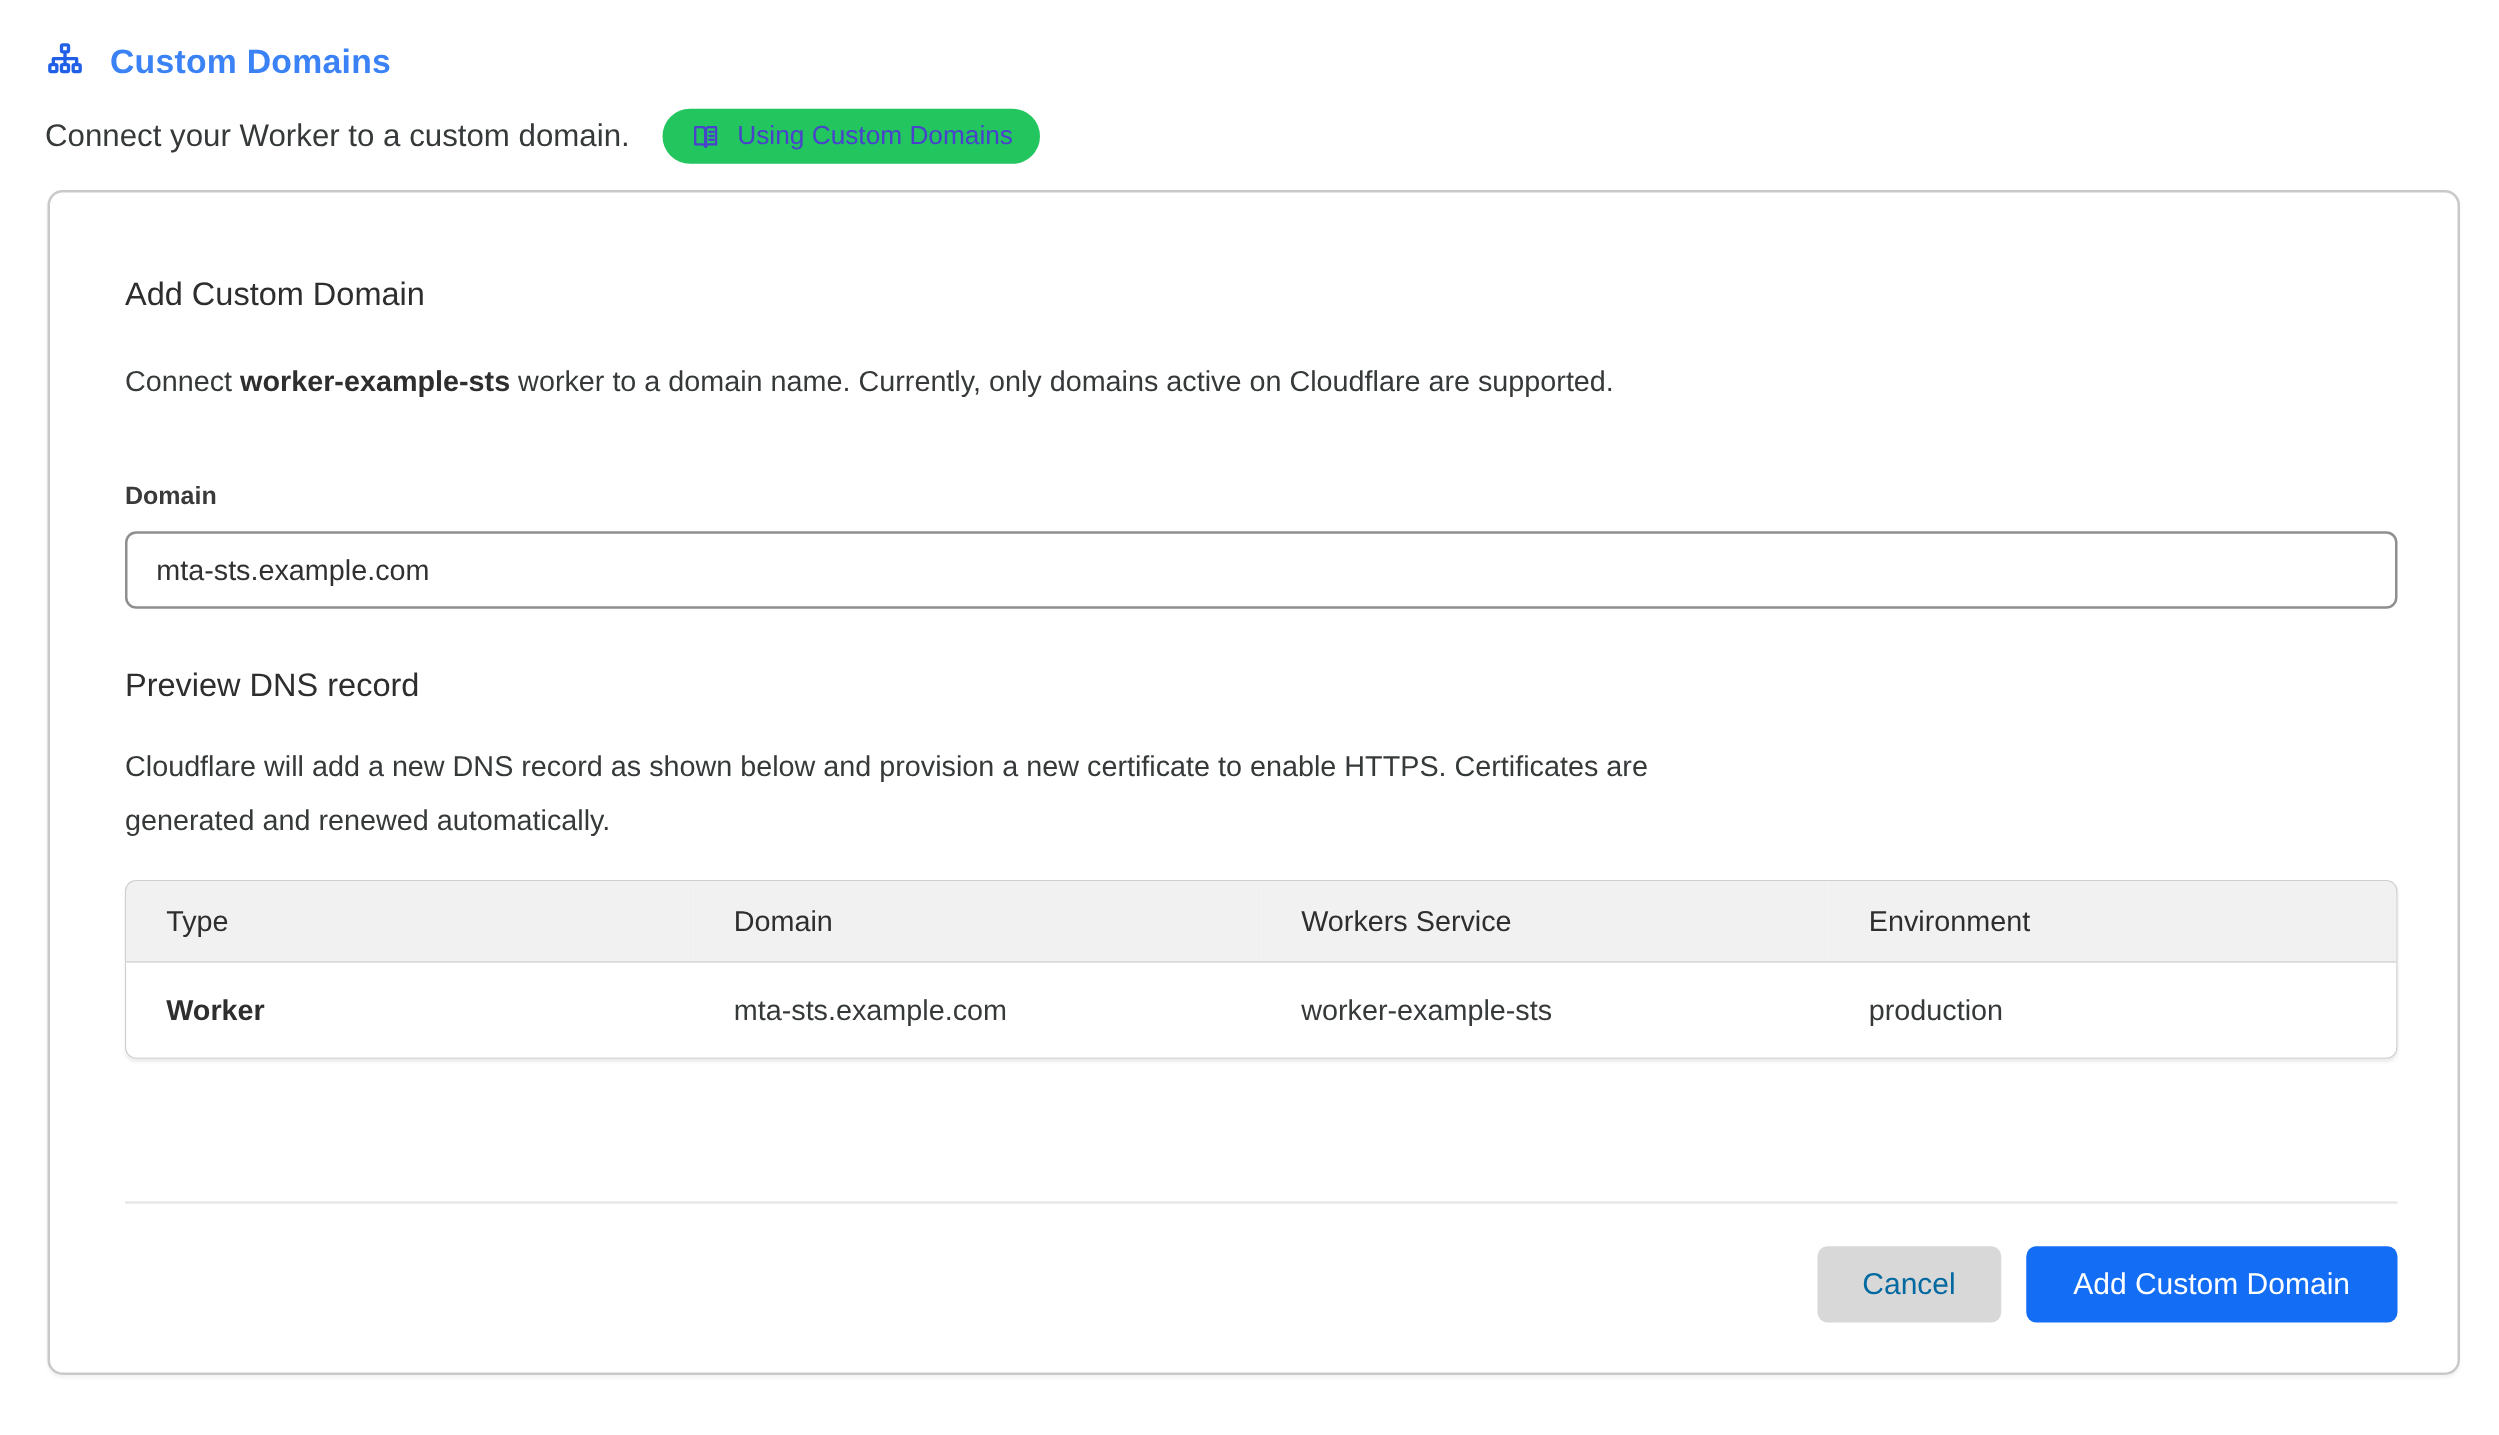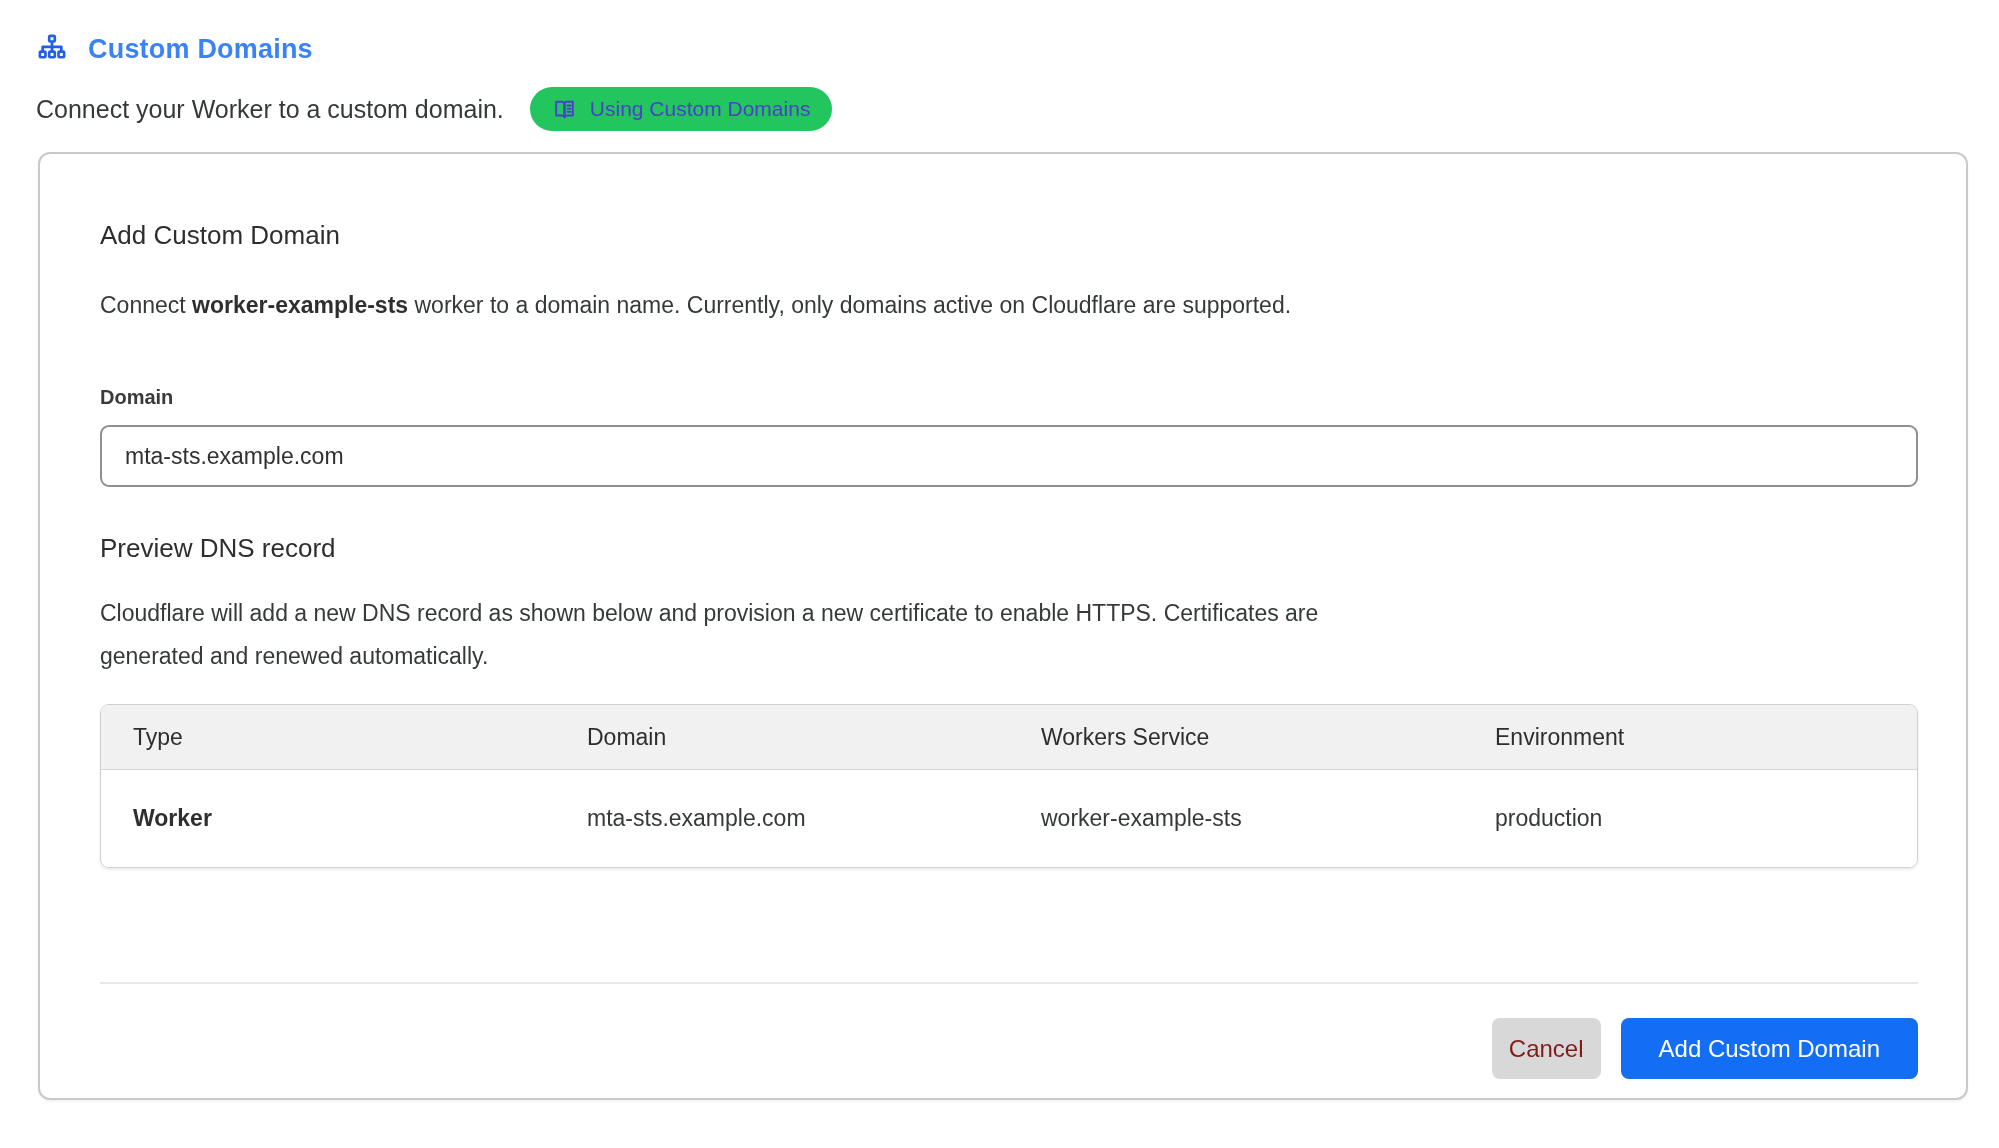--- a/index.html
+++ b/index.html
@@ -60,35 +60,35 @@
     box-shadow: 0 2px 3px rgba(0,0,0,0.08);
   }
   table { width: 100%; border-collapse: collapse; table-layout: fixed; }
   thead tr { background: #f1f1f1; }
   th {
     text-align: left; font-size: 23px; font-weight: 400; color: #2e2e2e;
     height: 64px; padding: 0 10px 0 32px; border-bottom: 1px solid #d8d8d8;
   }
   td {
     font-size: 23px; color: #36393a;
-    height: 98px; padding: 0 10px 0 32px; background: #fff;
+    height: 77px; padding: 0 10px 0 32px; background: #fff;
   }
   td.cell-type { font-weight: 700; color: #2e2e2e; }
 
   .divider { margin-top: 114px; height: 2px; background: #e7e7e7; width: 100%; }
 
   .footer-actions {
     margin-top: 34px; display: flex; justify-content: flex-end; gap: 20px;
   }
   .btn {
     height: 61px; border: none; border-radius: 8px;
     font-family: "Liberation Sans", sans-serif;
     font-size: 24px; cursor: pointer; display: inline-flex; align-items: center;
   }
-  .btn-cancel { background: #d8d8d8; color: #7f1d1d; padding: 0 17px; }
+  .btn-cancel { background: #d8d8d8; color: #0369a1; padding: 0 36px; }
   .btn-primary { background: #146ef5; color: #ffffff; padding: 0 38px; }
 </style>
 </head>
 <body>
 
 <div class="page-header">
   <div class="title-row">
     <svg class="sitemap-icon" viewBox="0 0 24 24" fill="none" stroke="#2160e6" stroke-width="2" stroke-linejoin="round">
       <rect x="9.9" y="2.2" width="4.2" height="4.2" rx="0.8"></rect>
       <path d="M12 6.4 V 10.4"></path>

